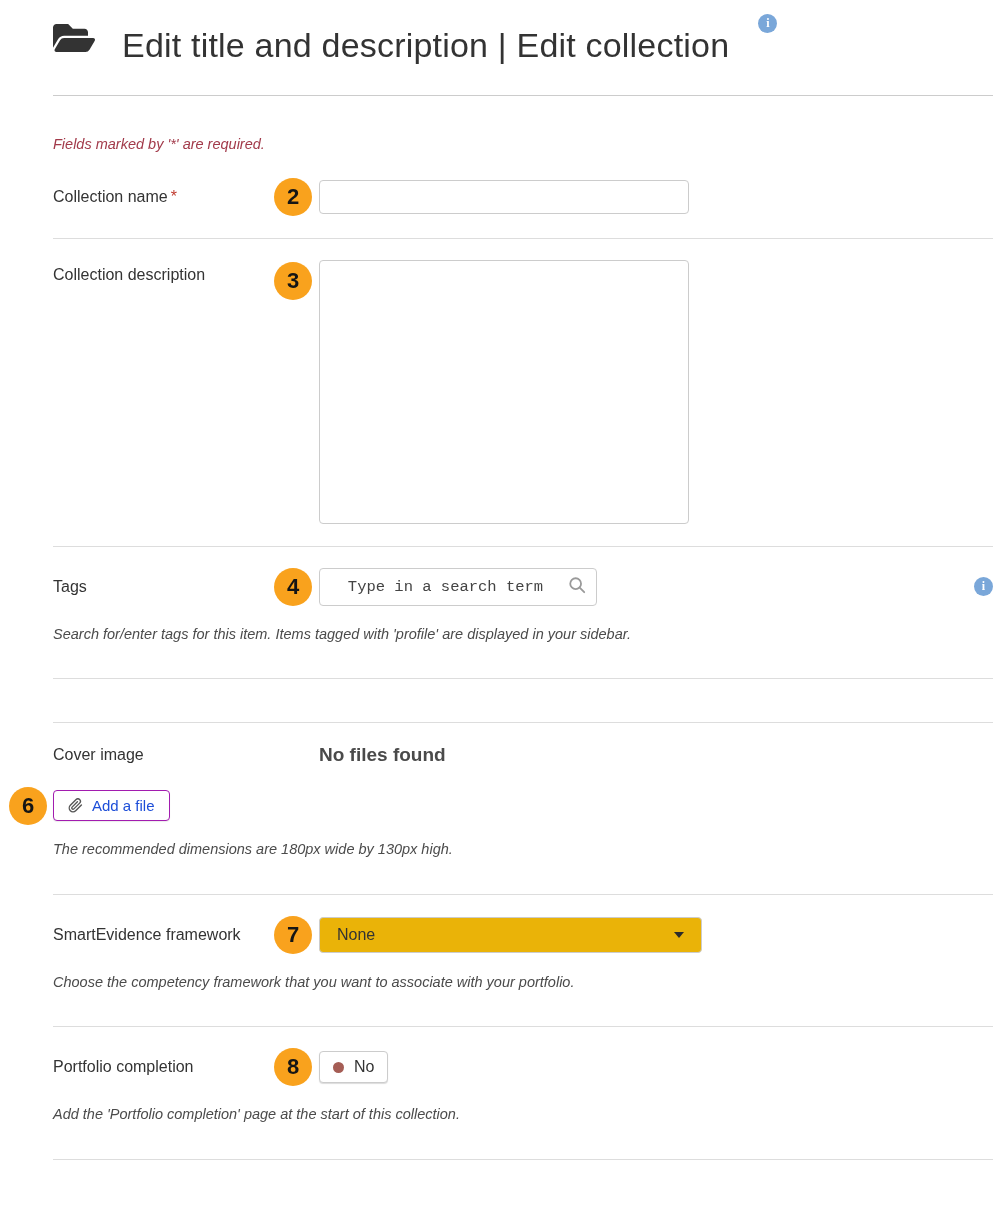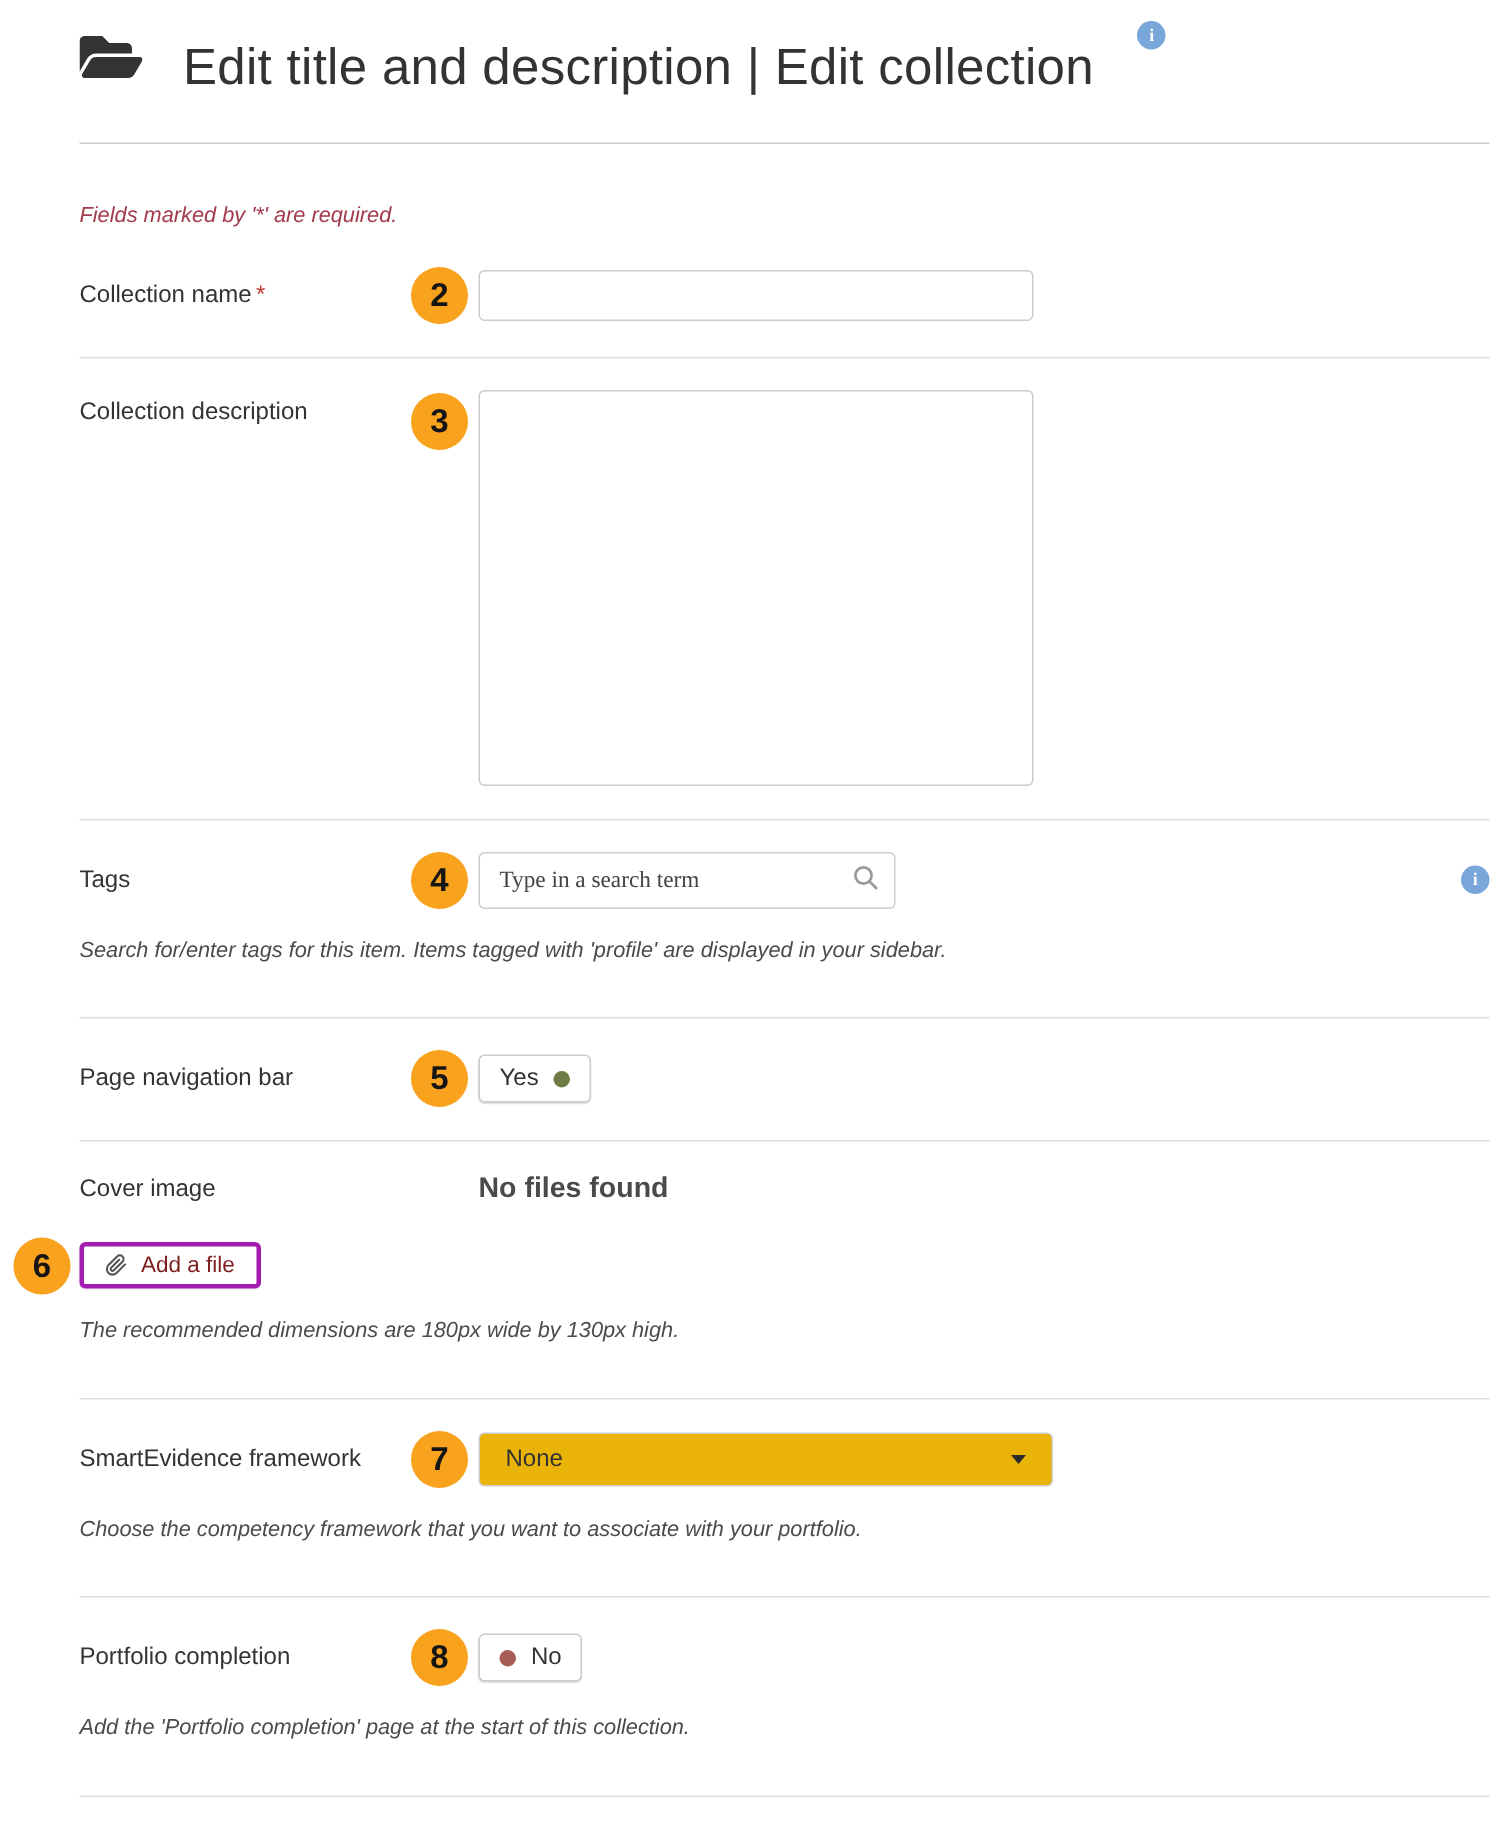--- a/index.html
+++ b/index.html
@@ -68,21 +68,21 @@
   }
   .row-desc .row-main { align-items:flex-start; }
   .row-desc .field-label { margin-top:6px; }
   .row-desc .badge-cell { margin-top:2px; }
 
   
   .search-wrap { position:relative; width:278px; }
   .search-input {
     width:278px; height:38px; box-sizing:border-box;
     border:1px solid #ccc; border-radius:4px;
-    padding:0 38px 0 13px; font-size:15.5px; font-family:Liberation Serif, serif; color:#333;
+    padding:0 38px 0 13px; font-size:15.5px; font-family:Liberation Mono, monospace; color:#333;text-align:center;
   }
   .search-input::placeholder { color:#444; opacity:1; }
   .search-icon { position:absolute; right:11px; top:8px; width:18px; height:18px; }
   .info-right { margin-left:auto; margin-right:0; }
 
   
   .toggle-btn {
     display:inline-flex; align-items:center; gap:10px;
     height:32px; padding:0 13px;
     background:#fff; border:1px solid #ccc; border-radius:4px;
@@ -93,23 +93,23 @@
   .dot-on  { background:#6e7b45; }
   .dot-off { background:#a55d55; }
 
   
   .empty-files { font-size:19px; color:#4a4a4a;font-weight:bold; }
   .cover-btn-line { position:relative; margin-top:24px; }
   .outside-badge { position:absolute; left:-44px; top:50%; transform:translateY(-50%); }
   .add-file-btn {
     display:inline-flex; align-items:center; gap:9px;
     height:31px; padding:0 14px;
-    background:#fff; border:3px solid #a21caf; border-radius:4px;
+    background:#fff; border:1px solid #a21caf; border-radius:4px;
     box-shadow:0 1px 1px rgba(0,0,0,.08);
-    font-size:15px; color:#7f1d1d; cursor:pointer; font-family:inherit;
+    font-size:15px; color:#1d4ed8; cursor:pointer; font-family:inherit;
   }
   .paperclip-icon { width:15px; height:15px; }
 
   
   .select-box {
     width:383px; height:36px; box-sizing:border-box;
     border:1px solid #ccc; border-radius:4px; background:#eab308;
     display:flex; align-items:center; padding:0 17px;
     font-size:16px; color:#333; cursor:pointer;
   }
@@ -166,30 +166,20 @@
           <circle cx="8.5" cy="8.5" r="6" fill="none" stroke="#9a9a9a" stroke-width="2"></circle>
           <line x1="13" y1="13" x2="18" y2="18" stroke="#9a9a9a" stroke-width="2" stroke-linecap="round"></line>
         </svg>
       </span>
       <span class="info-badge info-right">i</span>
     </div>
     <p class="help">Search for/enter tags for this item. Items tagged with 'profile' are displayed in your sidebar.</p>
   </section>
 
   <section class="form-row">
-    <div class="row-main">
-      <span class="field-label">Page navigation bar</span>
-      <span class="badge-cell">
-          <span class="num-badge">5</span>
-        </span>
-      <button class="toggle-btn">
-        <span>Yes</span>
-        <span class="dot dot-on"></span>
-      </button>
-    </div>
   </section>
 
   <section class="form-row">
     <div class="row-main">
       <span class="field-label" style="width:266px;">Cover image</span>
       <span class="empty-files">No files found</span>
     </div>
     <div class="cover-btn-line">
       <span class="outside-badge">
           <span class="num-badge">6</span>

